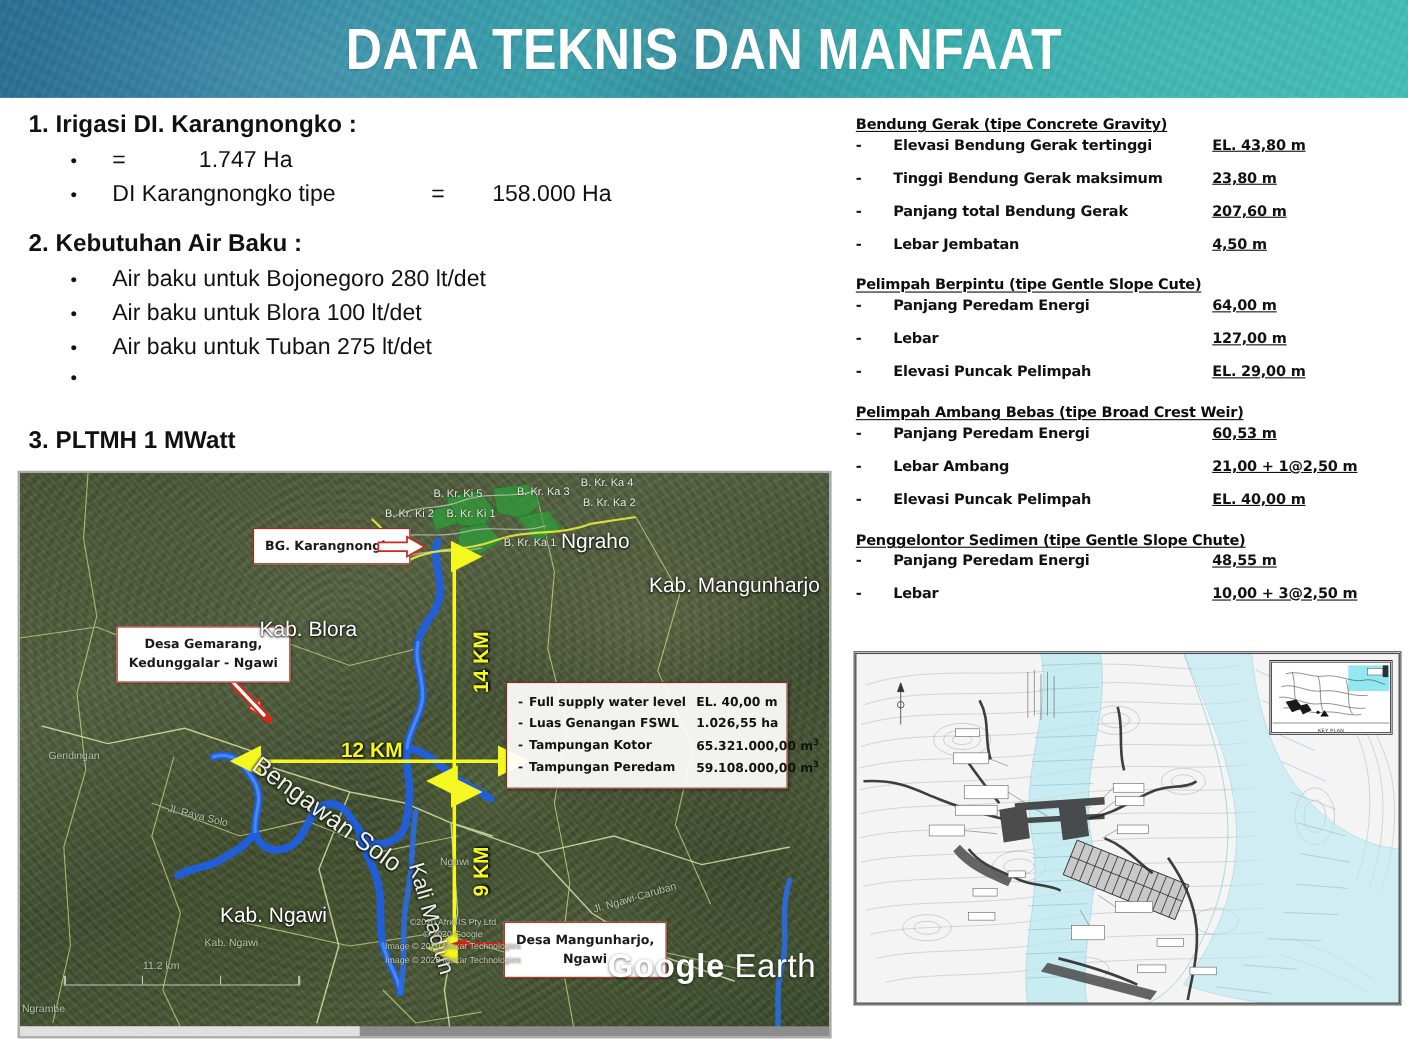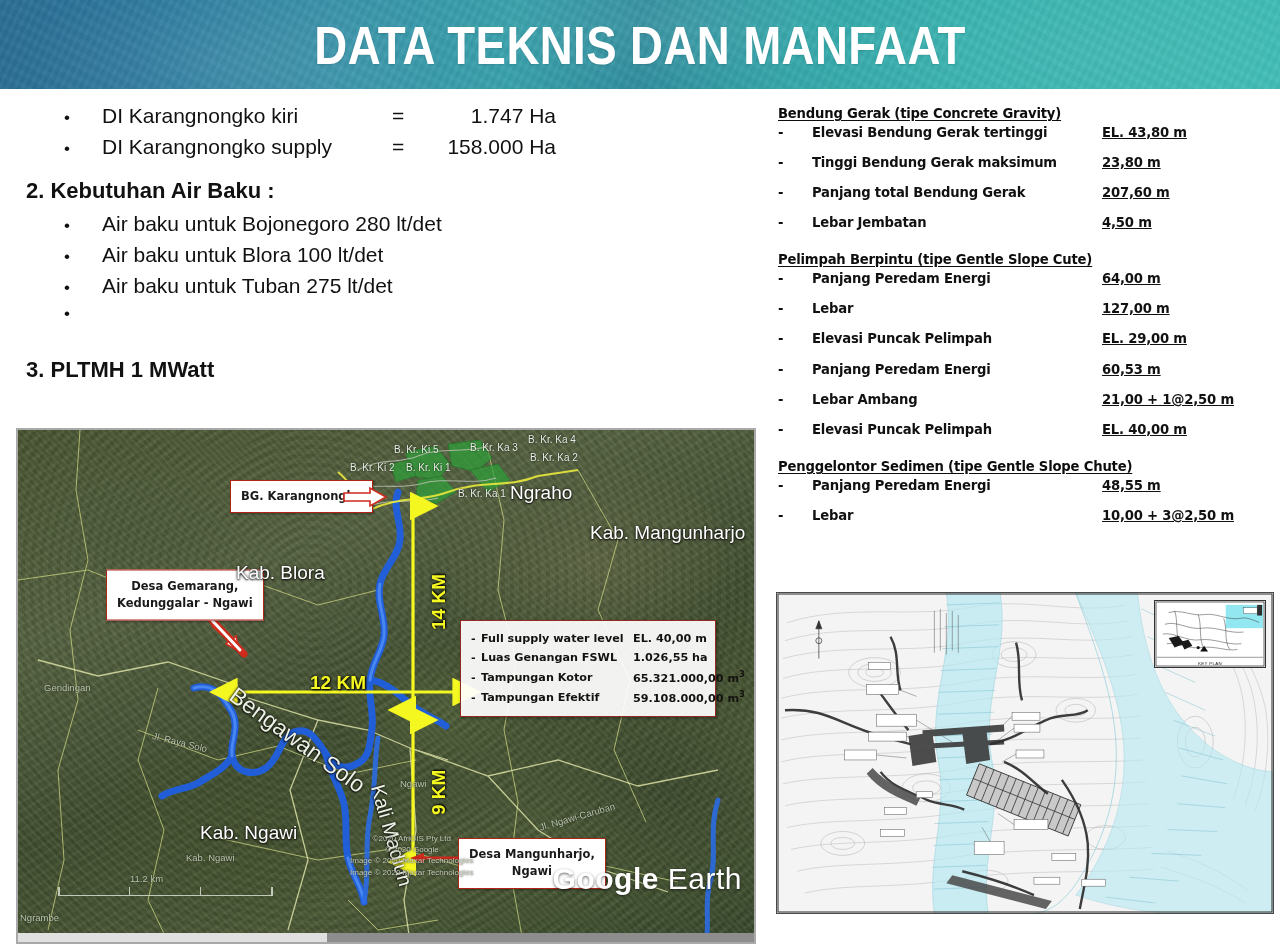--- a/index.html
+++ b/index.html
@@ -200,30 +200,30 @@
 </style>
 </head>
 <body>
 
 <div class="header">
   <div class="header-title">DATA TEKNIS DAN MANFAAT</div>
 </div>
 
 <div class="left-panel">
 
+  <div class="sec-head s1">1. Irigasi DI. Karangnongko :</div>
 
   <div class="bul-row">
     <span class="bul-dot">•</span>
-    <span class="bul-name fixw">DI Karangnongko kiri</span>
     <span class="bul-eq">=</span>
     <span class="bul-val">1.747 Ha</span>
   </div>
   <div class="bul-row">
     <span class="bul-dot">•</span>
-    <span class="bul-name fixw">DI Karangnongko supply</span>
+    <span class="bul-name fixw">DI Karangnongko tipe</span>
     <span class="bul-eq">=</span>
     <span class="bul-val">158.000 Ha</span>
   </div>
 
   <div class="sec-head s2">2. Kebutuhan Air Baku :</div>
 
   <div class="bul-row">
     <span class="bul-dot">•</span>
     <span class="bul-name">Air baku untuk Bojonegoro 280 lt/det</span>
   </div>
@@ -281,20 +281,21 @@
       <span class="spec-value">127,00 m</span>
     </div>
     <div class="spec-row">
       <span class="spec-dash">-</span>
       <span class="spec-label">Elevasi Puncak Pelimpah</span>
       <span class="spec-value">EL. 29,00 m</span>
     </div>
   </div>
 
   <div class="spec-group">
+    <div class="spec-title">Pelimpah Ambang Bebas (tipe Broad Crest Weir)</div>
     <div class="spec-row">
       <span class="spec-dash">-</span>
       <span class="spec-label">Panjang Peredam Energi</span>
       <span class="spec-value">60,53 m</span>
     </div>
     <div class="spec-row">
       <span class="spec-dash">-</span>
       <span class="spec-label">Lebar Ambang</span>
       <span class="spec-value">21,00 + 1@2,50 m</span>
     </div>
@@ -454,21 +455,21 @@
       <span class="ib-name">Luas Genangan FSWL</span>
       <span class="ib-val">1.026,55 ha</span>
     </div>
     <div class="ib-row">
       <span class="ib-dash">-</span>
       <span class="ib-name">Tampungan Kotor</span>
       <span class="ib-val"><span>65.321.000,00 m</span><sup>3</sup></span>
     </div>
     <div class="ib-row">
       <span class="ib-dash">-</span>
-      <span class="ib-name">Tampungan Efektif</span>
+      <span class="ib-name">Tampungan Peredam</span>
       <span class="ib-val"><span>59.108.000,00 m</span><sup>3</sup></span>
     </div>
   </div>
 
   <div class="dimlabel rot90" style="left:410px; top:200px;">14 KM</div>
   <div class="dimlabel rot90" style="left:410px; top:385px;">9 KM</div>
   <div class="dimlabel" style="left:292px; top:242px;text-align:center;">12 KM</div>
 
   <div class="mlabel big" style="left:492px; top:52px;">Ngraho</div>
   <div class="mlabel big" style="left:572px; top:92px;">Kab. Mangunharjo</div>

